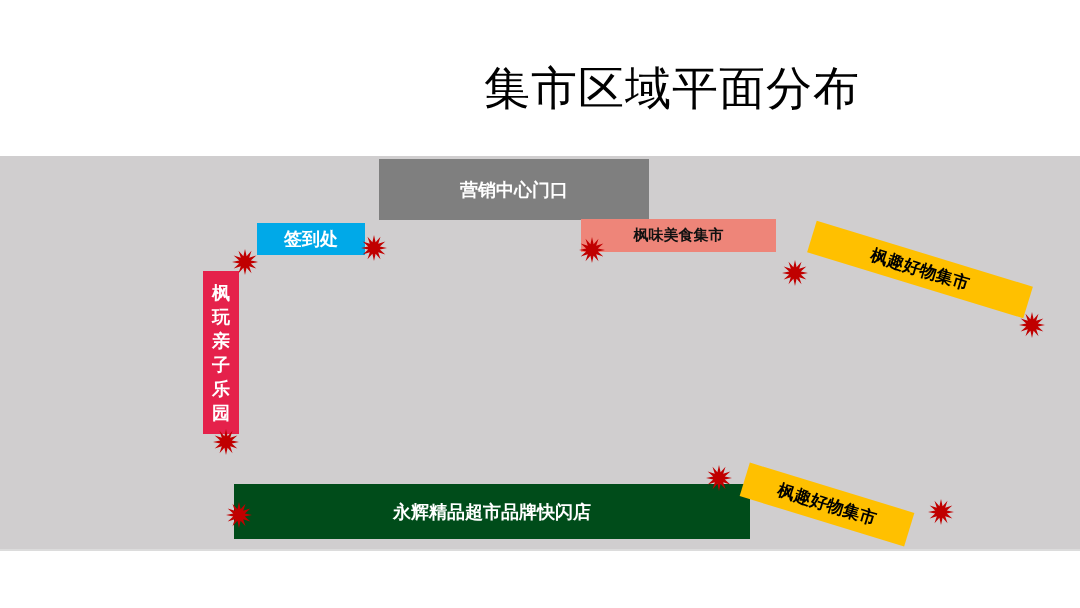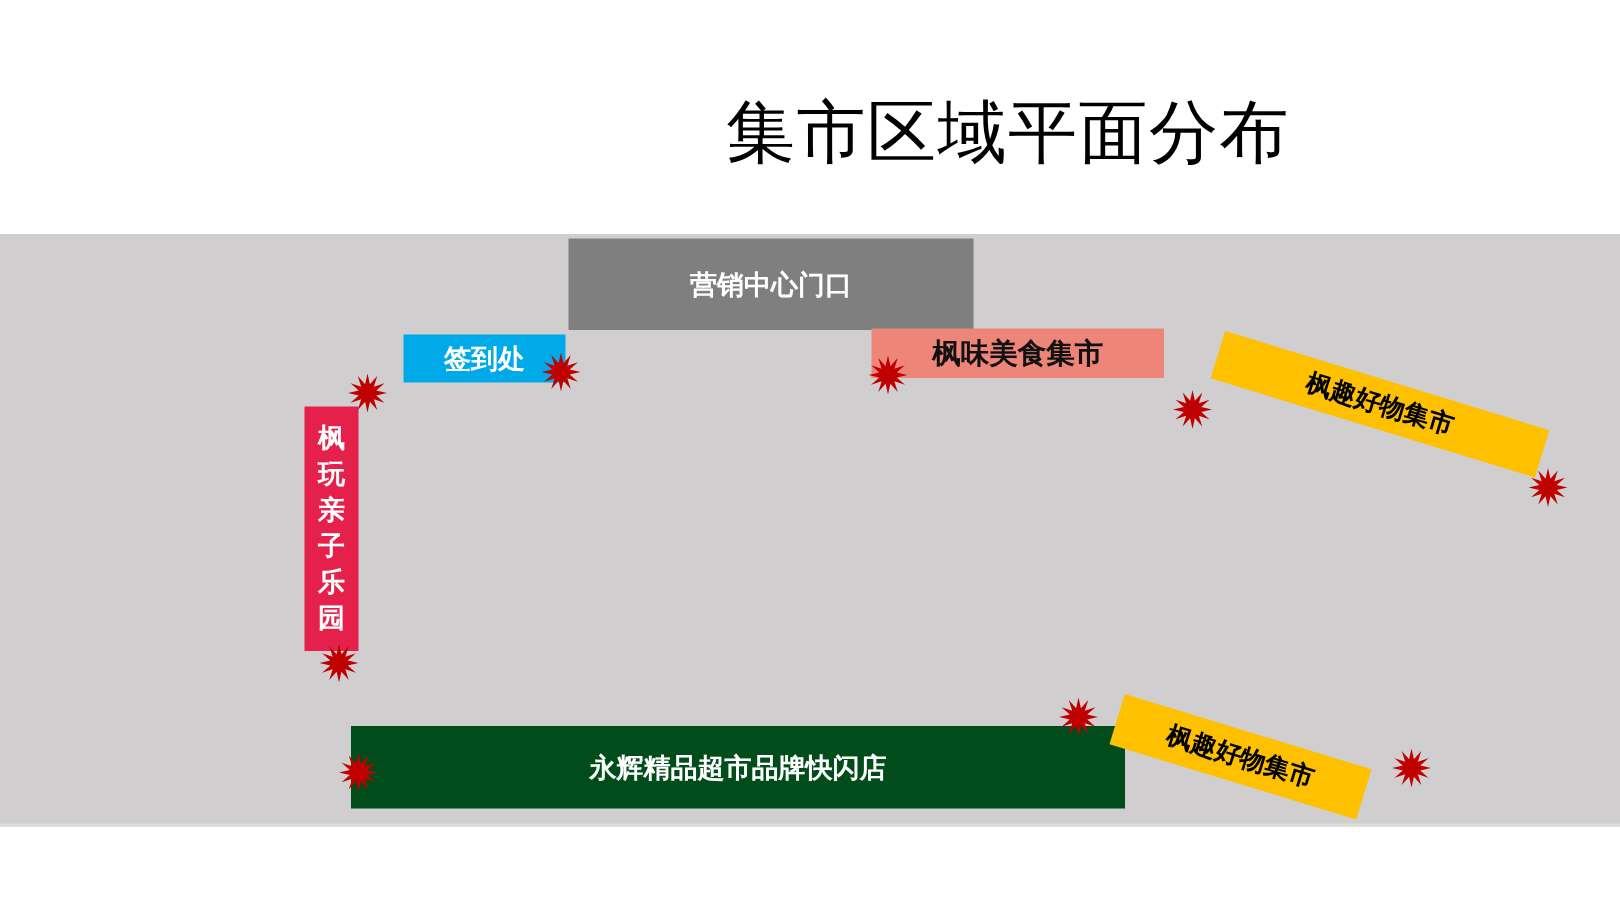--- a/index.html
+++ b/index.html
@@ -5,22 +5,22 @@
   html, body { margin:0; padding:0; }
   body { width:1080px; height:608px; background:#ffffff; position:relative; overflow:hidden;
          font-family:"DejaVu Sans","Liberation Sans",sans-serif; }
   .title { position:absolute; left:0; top:58px; width:860px; text-align:right;
            font-size:46px; color:#000; letter-spacing:1px; }
   .floor { position:absolute; left:0; top:156px; width:1080px; height:393px; background:#d0cecf;
            border-bottom:2px solid #dcdcdc; }
   .zone { position:absolute; display:flex; align-items:center; justify-content:center;
           font-weight:bold; box-sizing:border-box; }
   .gate { left:367px; top:159px; width:270px; height:61px; background:#7f7f7f; color:#ffffff; font-size:18px;margin-left:12px; }
-  .checkin { left:257px; top:223px; width:108px; height:32px; background:#00a9e8; color:#fff; font-size:18px;margin-left:12px; }
-  .food { left:581px; top:219px; width:195px; height:33px; background:#ee8579; color:#111; font-size:19px; }
+  .checkin { left:257px; top:223px; width:108px; height:32px; background:#00a9e8; color:#fff; font-size:18px; }
+  .food { left:581px; top:219px; width:195px; height:33px; background:#ee8579; color:#111; font-size:15px; }
   .kids { left:203px; top:271px; width:36px; height:163px; background:#e5214b; color:#fff; font-size:18px;
           flex-direction:column; line-height:24px; }
   .kids span { display:block; }
   .market1 { left:806px; top:240px; width:226px; height:33px; background:#ffc000; color:#000; font-size:17px;
              transform-origin:center; transform:rotate(17deg); left:807px; top:253px; }
   .super { left:214px; top:484px; width:516px; height:55px; background:#004c1a; color:#fff; font-size:18px;margin-left:20px; }
   .market2 { left:741px; top:487px; width:172px; height:35px; background:#ffc000; color:#000; font-size:17px;
              transform:rotate(17deg); }
   .burst { position:absolute; width:26px; height:26px; }
 </style>

